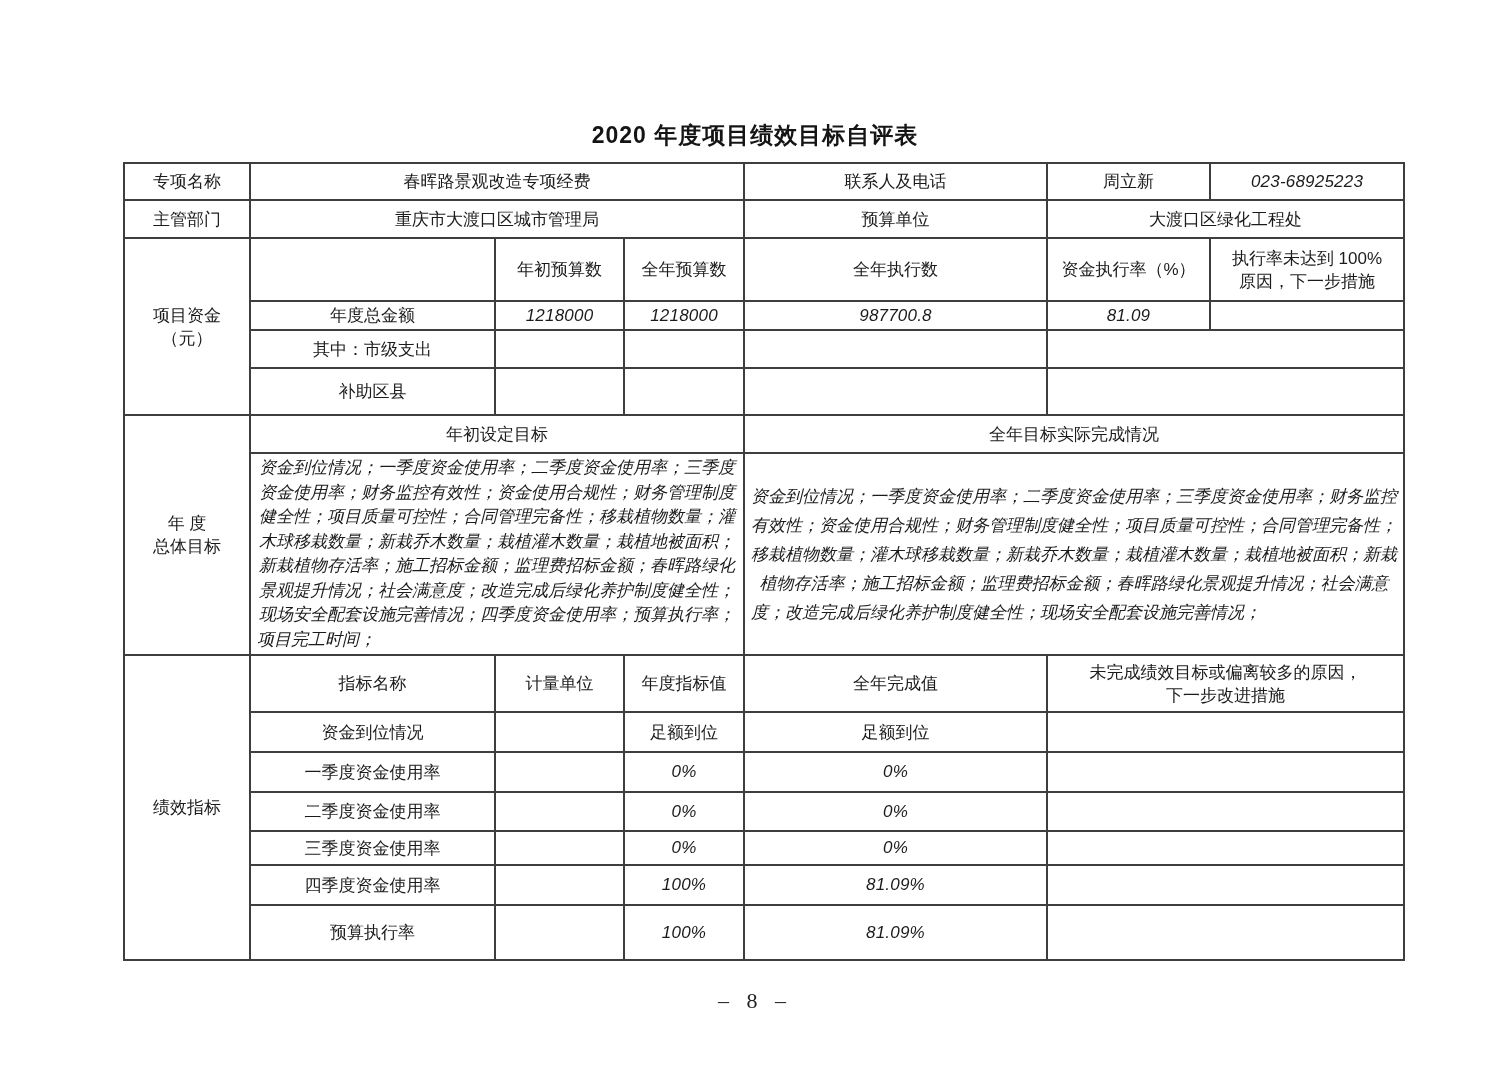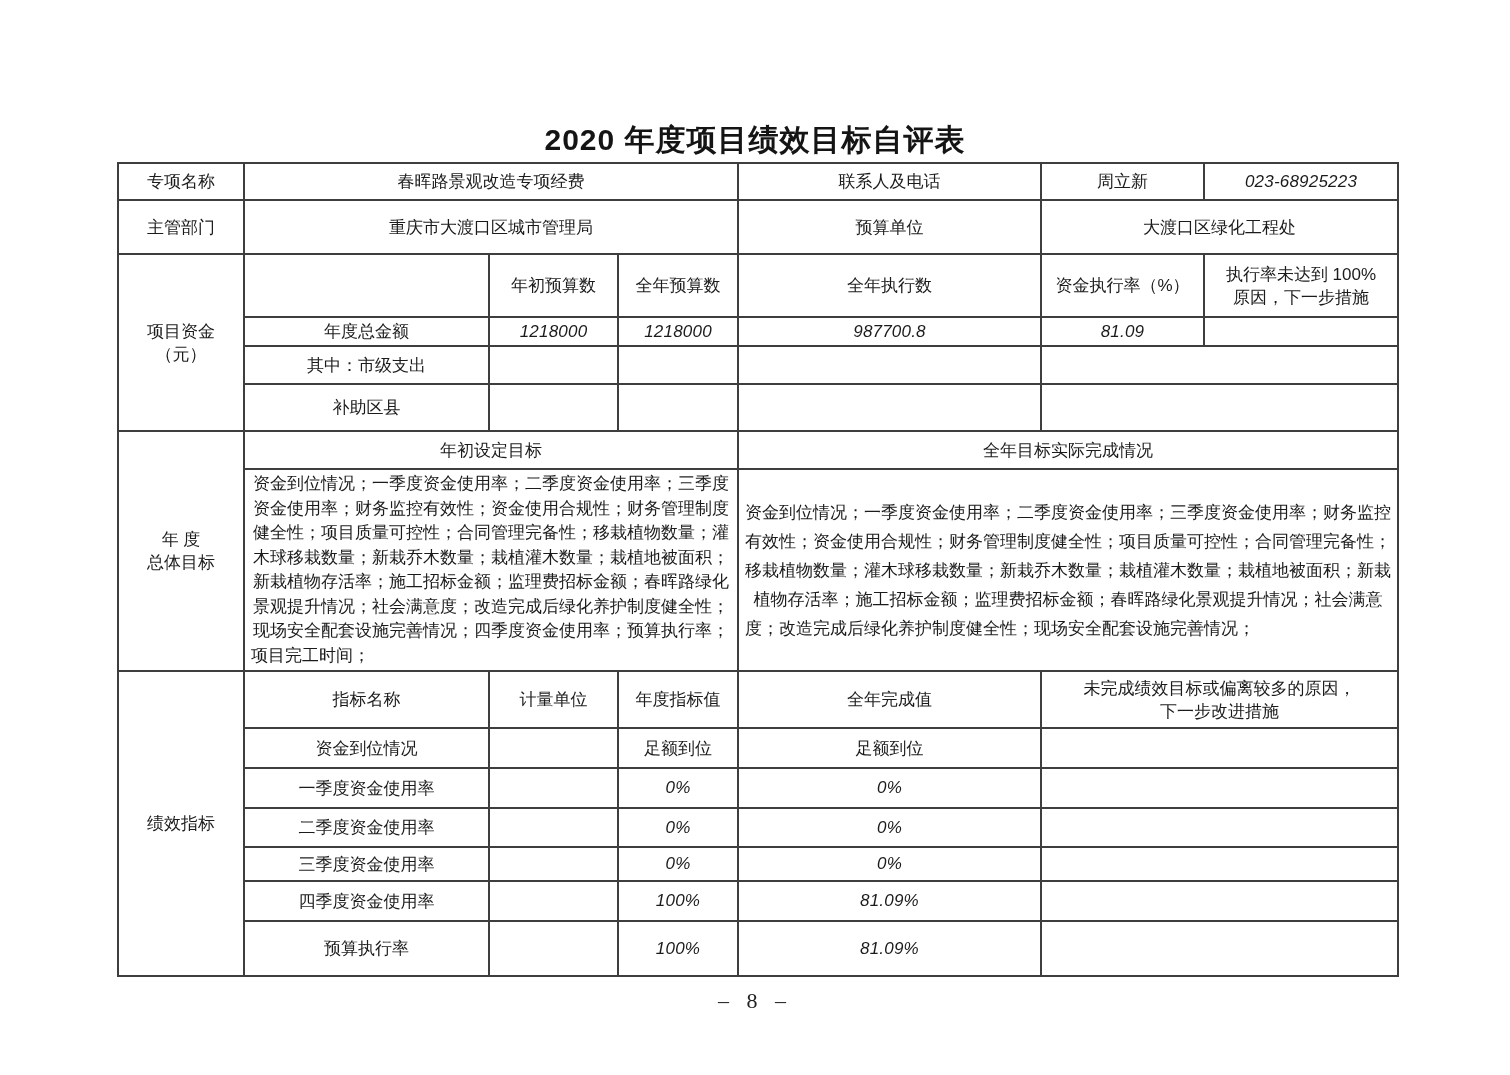--- a/index.html
+++ b/index.html
@@ -17,28 +17,28 @@
     height: 1075px;
     background: #ffffff;
     overflow: hidden;
   }
   .doc-title {
     position: absolute;
     top: 120px;
     left: 0;
     width: 100%;
     text-align: center;
-    font-size: 30px;
+    font-size: 23px;
     font-weight: bold;
     letter-spacing: 1px;
     color: #141414;
   }
   table.selfeval {
     position: absolute;
-    left: 117px;
+    left: 123px;
     top: 162px;
     width: 1280px;
     border-collapse: collapse;
     table-layout: fixed;
   }
   table.selfeval td {
     border: 2px solid #3e3e3e;
     text-align: center;
     vertical-align: middle;
     font-size: 17px;
@@ -46,20 +46,21 @@
     color: #1b1b1b;
     overflow: hidden;
   }
   .prewrap { white-space: pre-line; }
   .longtext {
     text-align: justify;
     text-align-last: left;
     vertical-align: top;
     padding: 7px 12px 6px 13px;
     font-size: 17.5px;
+    font-style: italic;
   }
   .longtext.left  { line-height: 24.5px; }
   .longtext.right { line-height: 29px; }
   .num { letter-spacing: 0.2px; font-style: italic; }
   .page-number {
     position: absolute;
     top: 988px;
     left: 0;
     width: 100%;
     text-align: center;
@@ -89,21 +90,21 @@
 
     <tbody>
         <tr style="height:37px">
       <td>专项名称</td>
       <td colspan="3">春晖路景观改造专项经费</td>
       <td>联系人及电话</td>
       <td>周立新</td>
       <td class="num">023-68925223</td>
     </tr>
 
-    <tr style="height:54px">
+    <tr style="height:38px">
       <td>主管部门</td>
       <td colspan="3">重庆市大渡口区城市管理局</td>
       <td>预算单位</td>
       <td colspan="2">大渡口区绿化工程处</td>
     </tr>
 
     <tr style="height:63px">
       <td rowspan="4" class="prewrap">项目资金
 （元）</td>
       <td></td>

